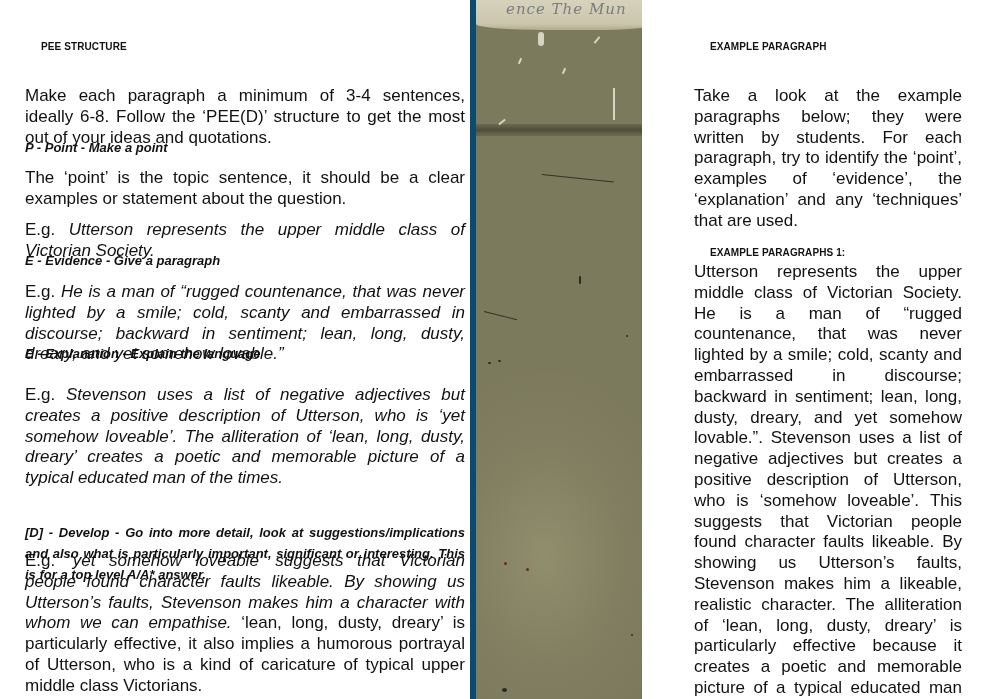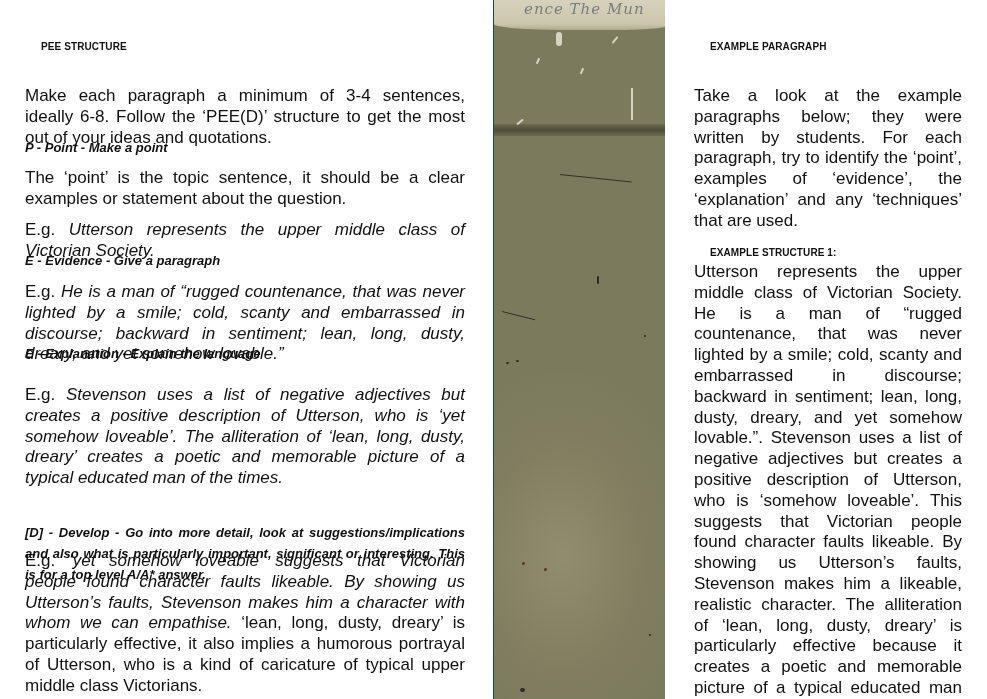--- a/index.html
+++ b/index.html
@@ -55,26 +55,26 @@
       left: 0;
       width: 440px;
       text-align: justify;
       font-style: italic;
     }
     .it { font-style: italic; }
 
     
     .strip {
       position: absolute;
-      left: 493px;
+      left: 470px;
       top: 0;
       width: 172px;
       height: 699px;
       background: #7c7a5d;
-      border-left: 1px solid #0c4a6e;
+      border-left: 6px solid #0c4a6e;
       box-sizing: border-box;
       overflow: hidden;
       padding-left: 21px;
     }
     .strip .paper {
       position: absolute;
       left: 0; top: 0;
       width: 172px; height: 30px;
       background: linear-gradient(180deg, #d6d2bc 0%, #cbc6ab 80%, #b2ab8c 100%);
       border-bottom-left-radius: 40% 6px;
@@ -177,16 +177,16 @@
   <div class="dot" style="left:50px;top:568px;width:3px;height:3px;background:#6a2a20;"></div>
   <div class="dot" style="left:26px;top:688px;width:5px;height:4px;"></div>
   <div class="dot" style="left:155px;top:634px;width:2px;height:2px;"></div>
 </div>
 
 <div class="col-right">
   <h1 class="h-main" style="top:25px;">EXAMPLE PARAGRAPH</h1>
 
   <p class="p" style="top:86px;">Take a look at the example paragraphs below; they were written by students. For each paragraph, try to identify the ‘point’, examples of ‘evidence’, the ‘explanation’ and any ‘techniques’ that are used.</p>
 
-  <h2 class="h-main" style="top:231px;">EXAMPLE STRUCTURE 1:</h2>
+  <h2 class="h-main" style="top:231px;">EXAMPLE PARAGRAPHS 1:</h2>
 
   <p class="p" style="top:262px;">Utterson represents the upper middle class of Victorian Society. He is a man of “rugged countenance, that was never lighted by a smile; cold, scanty and embarrassed in discourse; backward in sentiment; lean, long, dusty, dreary, and yet somehow lovable.”. Stevenson uses a list of negative adjectives but creates a positive description of Utterson, who is ‘somehow loveable’. This suggests that Victorian people found character faults likeable. By showing us Utterson’s faults, Stevenson makes him a likeable, realistic character. The alliteration of ‘lean, long, dusty, dreary’ is particularly effective because it creates a poetic and memorable picture of a typical educated man of the times. It also implies a humorous portrayal of Utterson, showing that he is a kind of caricature of typical upper middle class Victorians.</p>
 </div>
 
 </body></html>

